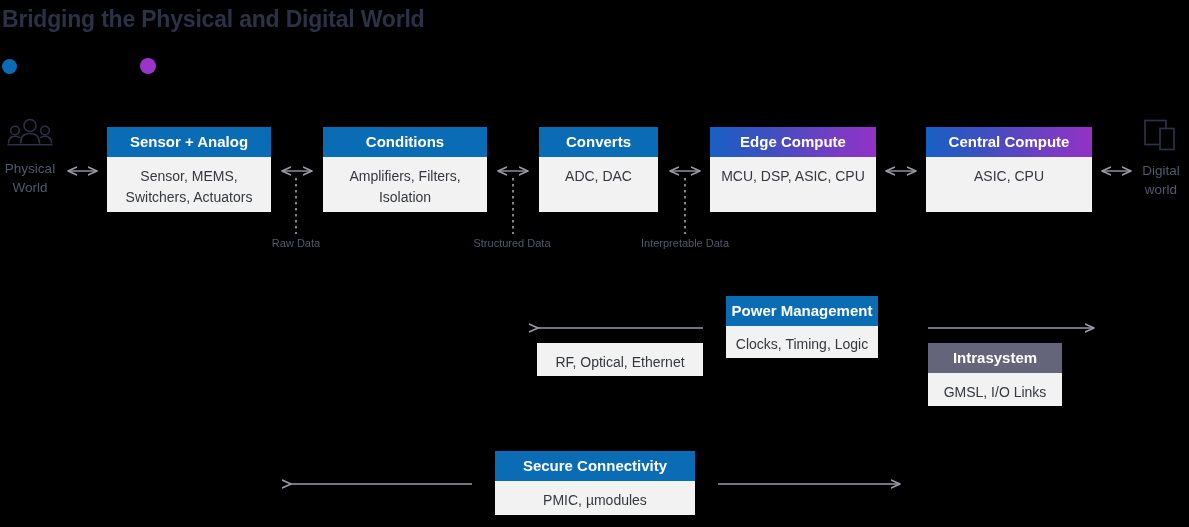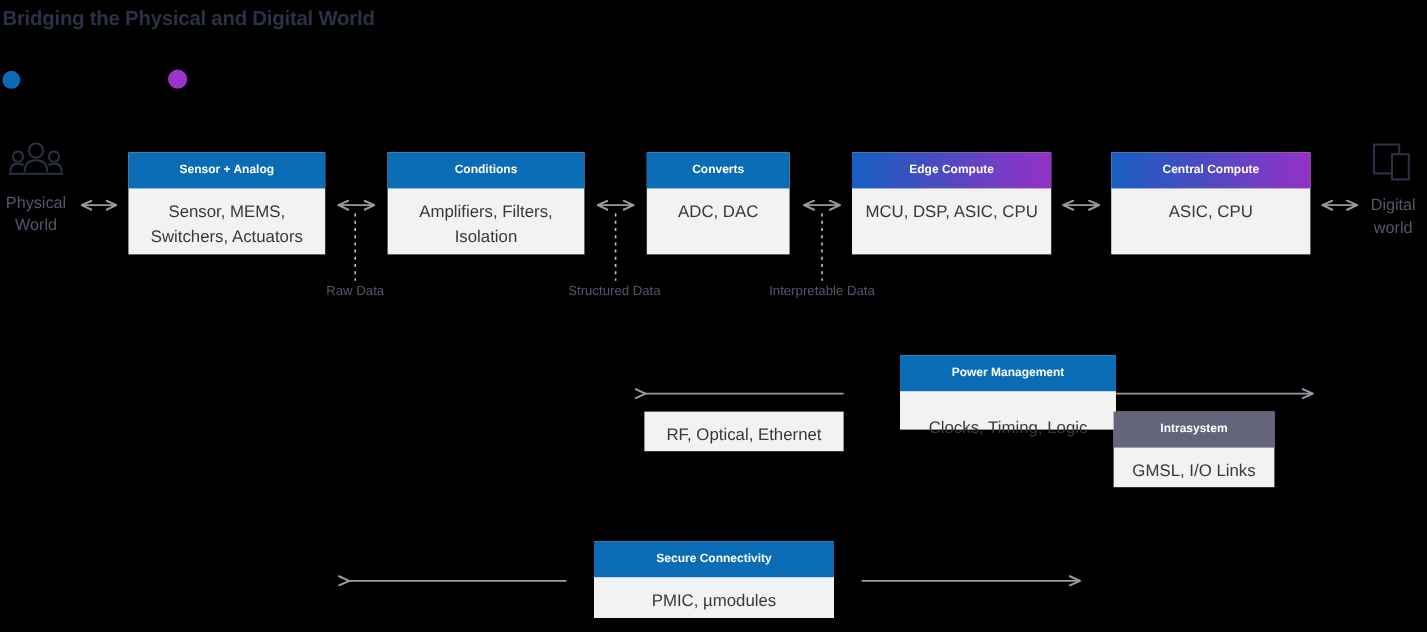--- a/index.html
+++ b/index.html
@@ -14,21 +14,21 @@
     background: #000000;
     font-family: "Liberation Sans", sans-serif;
     overflow: hidden;
   }
 
   
   #page-title {
     position: absolute;
     left: 2px;
     top: 6px;
-    font-size: 17px;
+    font-size: 23px;
     font-weight: bold;
     color: #2b3245;
     letter-spacing: -0.2px;
     white-space: nowrap;
   }
 
   
   .dot {
     position: absolute;
     border-radius: 50%;
@@ -48,21 +48,21 @@
   #endpoint-physical { left: 0px;    top: 118px; width: 60px; }
   #endpoint-digital  { left: 1133px; top: 118px; width: 56px; }
 
   
   .node {
     position: absolute;
     background: #f2f2f2;
   }
   .node-header {
     color: #ffffff;
-    font-size: 10px;
+    font-size: 15px;
     font-weight: bold;
     text-align: center;
     line-height: 30px;
     height: 30px;
     background: #0a6cb4;
     white-space: nowrap;
     overflow: hidden;
   }
   .node-header.grad {
     background: linear-gradient(90deg, #1760c4 0%, #3f4fc0 35%, #7b3bc4 80%, #9231c6 100%);
@@ -83,22 +83,22 @@
   #node-conditions { left: 323px; top: 127px; width: 164px; }
   #node-conditions .node-body { height: 55px; }
   #node-converts { left: 539px; top: 127px; width: 119px; }
   #node-converts .node-body { height: 55px; }
   #node-edge     { left: 710px; top: 127px; width: 166px; }
   #node-edge .node-body { height: 55px; }
   #node-central  { left: 926px; top: 127px; width: 166px; }
   #node-central .node-body { height: 55px; }
 
   
-  #node-power    { left: 726px; top: 296px; width: 180px; margin-left: 24px; }
-  #node-power .node-body { height: 32px; padding-top: 20px; }
+  #node-power    { left: 726px; top: 296px; width: 152px; }
+  #node-power .node-body { height: 32px; padding-top: 8px; }
   #node-inter    { left: 537px; top: 343px; width: 166px; }
   #node-inter .node-body { height: 33px; padding-top: 9px; }
   #node-intra    { left: 928px; top: 343px; width: 134px; }
   #node-intra .node-body { height: 33px; padding-top: 9px; }
 
   
   #node-secure   { left: 495px; top: 451px; width: 200px; }
   #node-secure .node-body { height: 34px; padding-top: 9px; }
 
   

